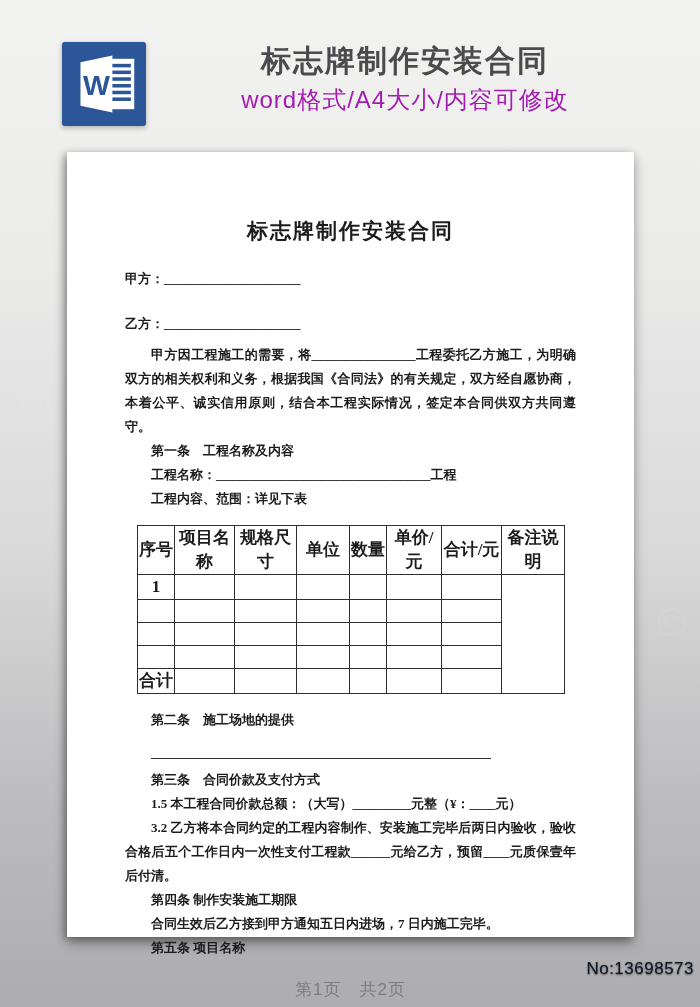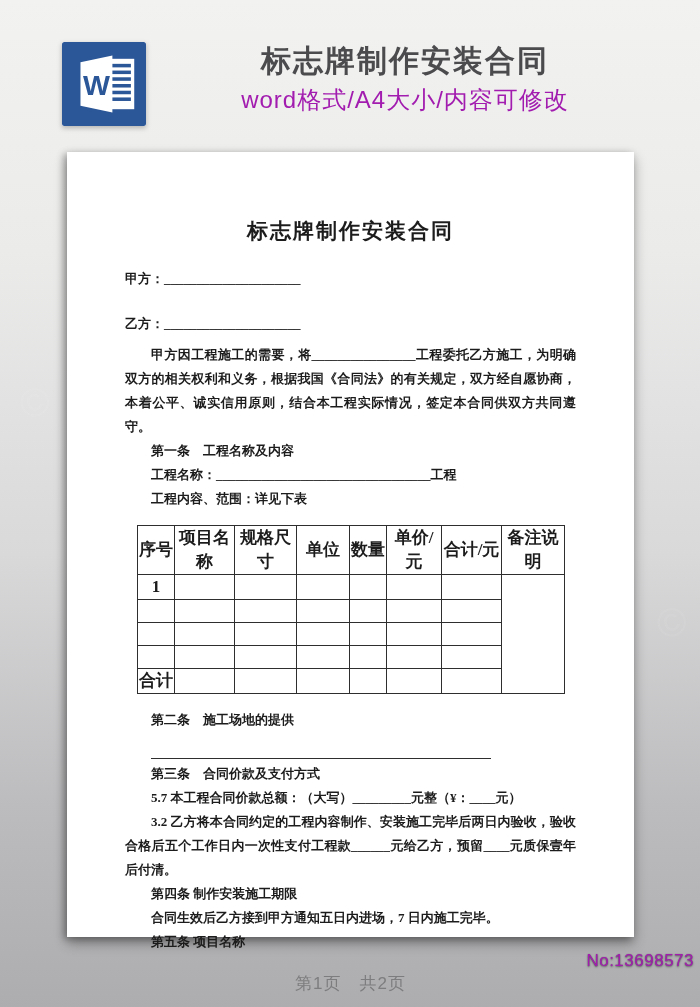--- a/index.html
+++ b/index.html
@@ -40,30 +40,30 @@
   .clause-line { text-indent:2em; }
   .doc-table { border-collapse:collapse; margin:14px 0 0 12px; table-layout:fixed; width:427px; }
   .doc-table th, .doc-table td {
     border:1px solid #2e2e2e; text-align:center; vertical-align:middle;
     font-size:17px; font-weight:bold; padding:0; overflow:hidden;
   }
   .doc-table th { height:26px; }
   .doc-table td { height:23px; }
   .blank-rule { width:340px; border-bottom:1px solid #2e2e2e; height:0; margin:26px 0 0 26px; }
   .sec2 { margin-top:14px; }
-  .sec3 { margin-top:3px; }
+  .sec3 { margin-top:9px; }
   .para-3-2 { text-indent:2em; text-align:justify; }
   .pagination {
     margin-top:18px; text-align:center; font-family:"Liberation Sans",sans-serif;
     font-weight:normal; font-size:17px; color:#7d7d7f; letter-spacing:1px;
   }
 
   
   .serial {
-    position:absolute; right:6px; bottom:36px; font-size:17px; color:#a21caf;
+    position:absolute; right:6px; bottom:28px; font-size:17px; color:#0f172a;
     text-shadow:0 1px 2px rgba(0,0,0,.5), 0 0 1px rgba(0,0,0,.3); letter-spacing:.5px;
   }
 
   
   .bg-mark { position:absolute; color:#ffffff; opacity:.06; font-size:40px; transform:rotate(-18deg); pointer-events:none; }
 </style>
 </head>
 <body>
 
 <div class="header">
@@ -172,21 +172,21 @@
           <td></td>
           <td></td>
           <td></td>
       </tr>
     </tbody>
   </table>
 
   <div class="clause-line sec2">第二条　施工场地的提供</div>
   <div class="blank-rule"></div>
   <div class="clause-line sec3">第三条　合同价款及支付方式</div>
-  <div class="clause-line">5.7 本工程合同价款总额：（大写）_________元整（¥：____元）</div>
+  <div class="clause-line">1.5 本工程合同价款总额：（大写）_________元整（¥：____元）</div>
   <div class="para-3-2">3.2 乙方将本合同约定的工程内容制作、安装施工完毕后两日内验收，验收合格后五个工作日内一次性支付工程款______元给乙方，预留____元质保壹年后付清。</div>
   <div class="clause-line">第四条 制作安装施工期限</div>
   <div class="clause-line">合同生效后乙方接到甲方通知五日内进场，7 日内施工完毕。</div>
   <div class="clause-line">第五条 项目名称</div>
 
   <div class="pagination">第1页　共2页</div>
 </div>
 
 <div class="serial">No:13698573</div>
 

